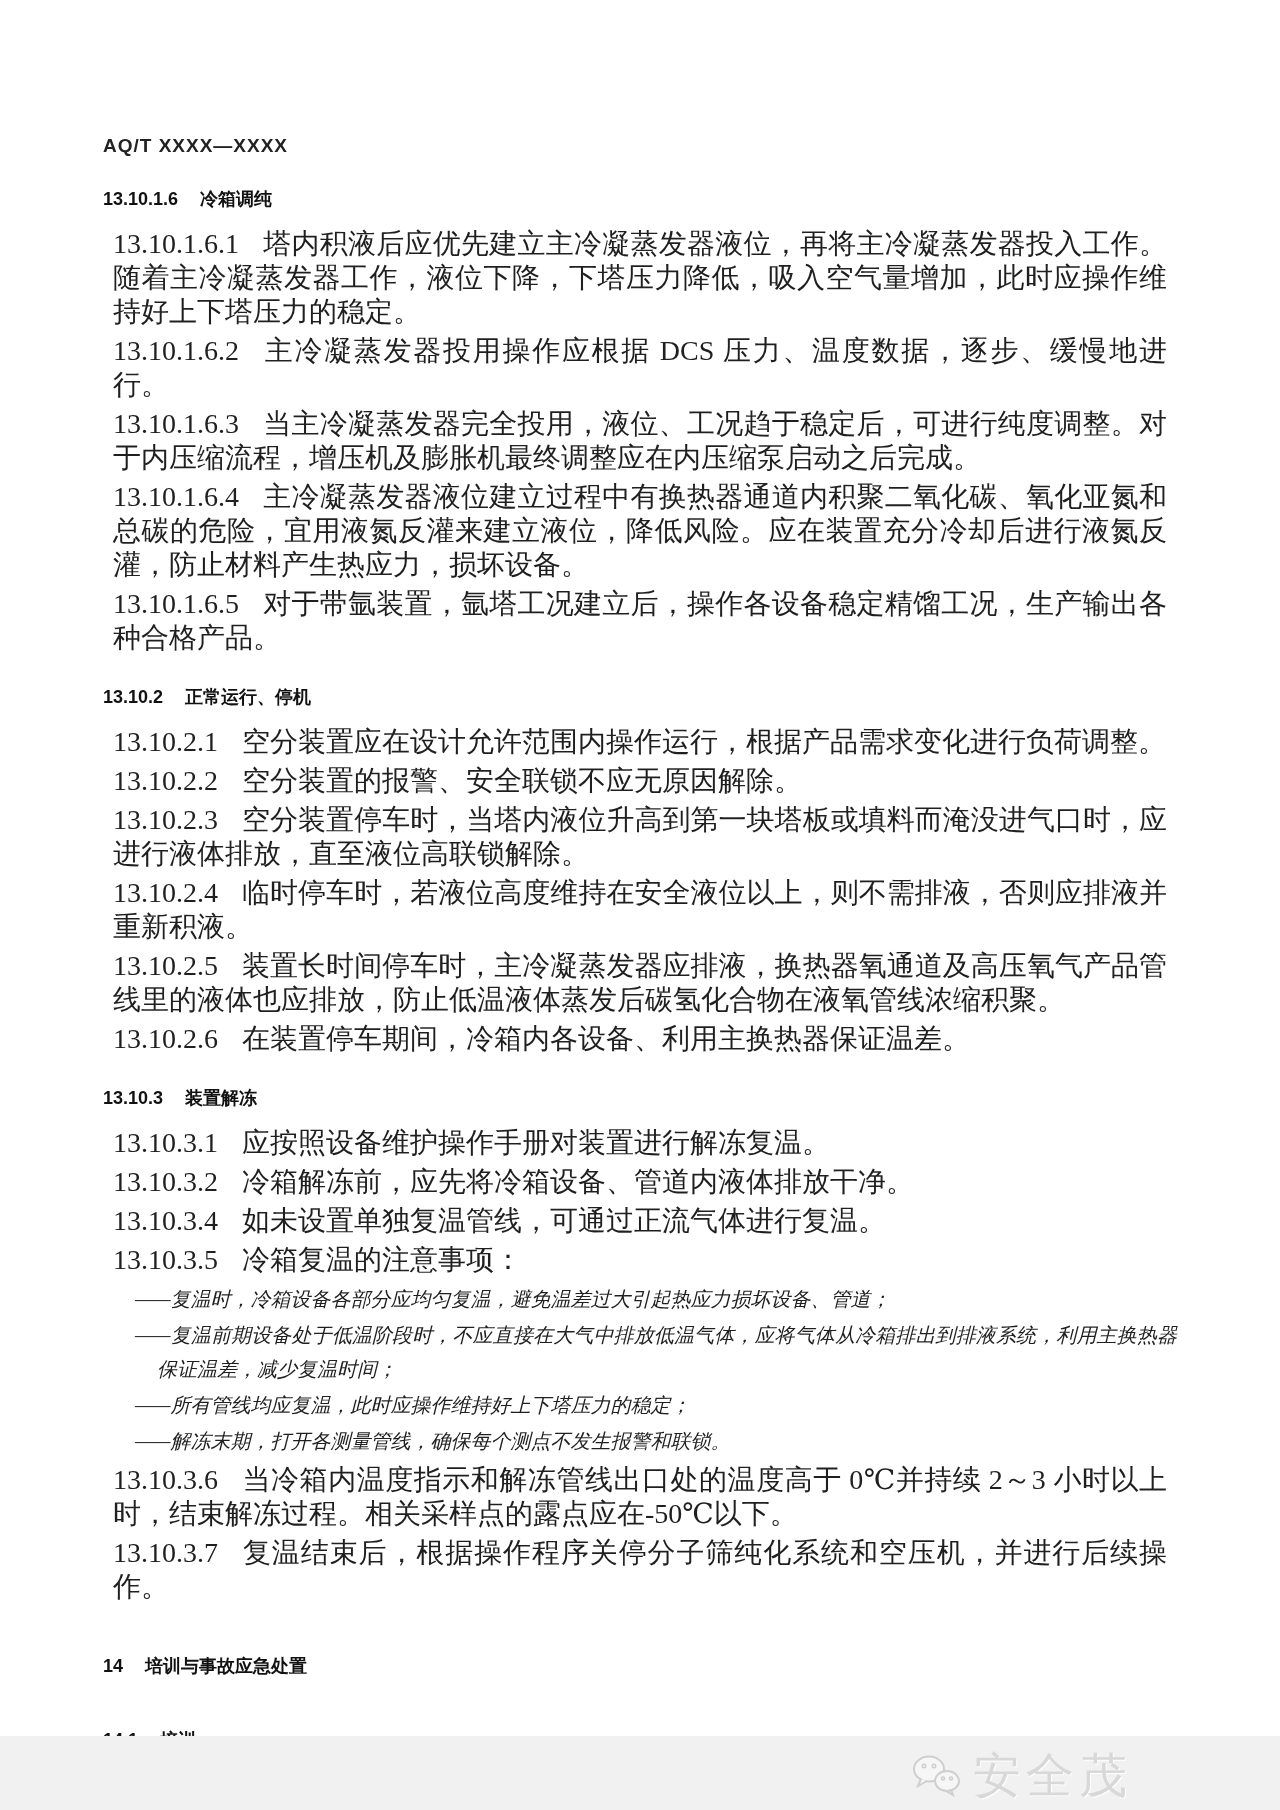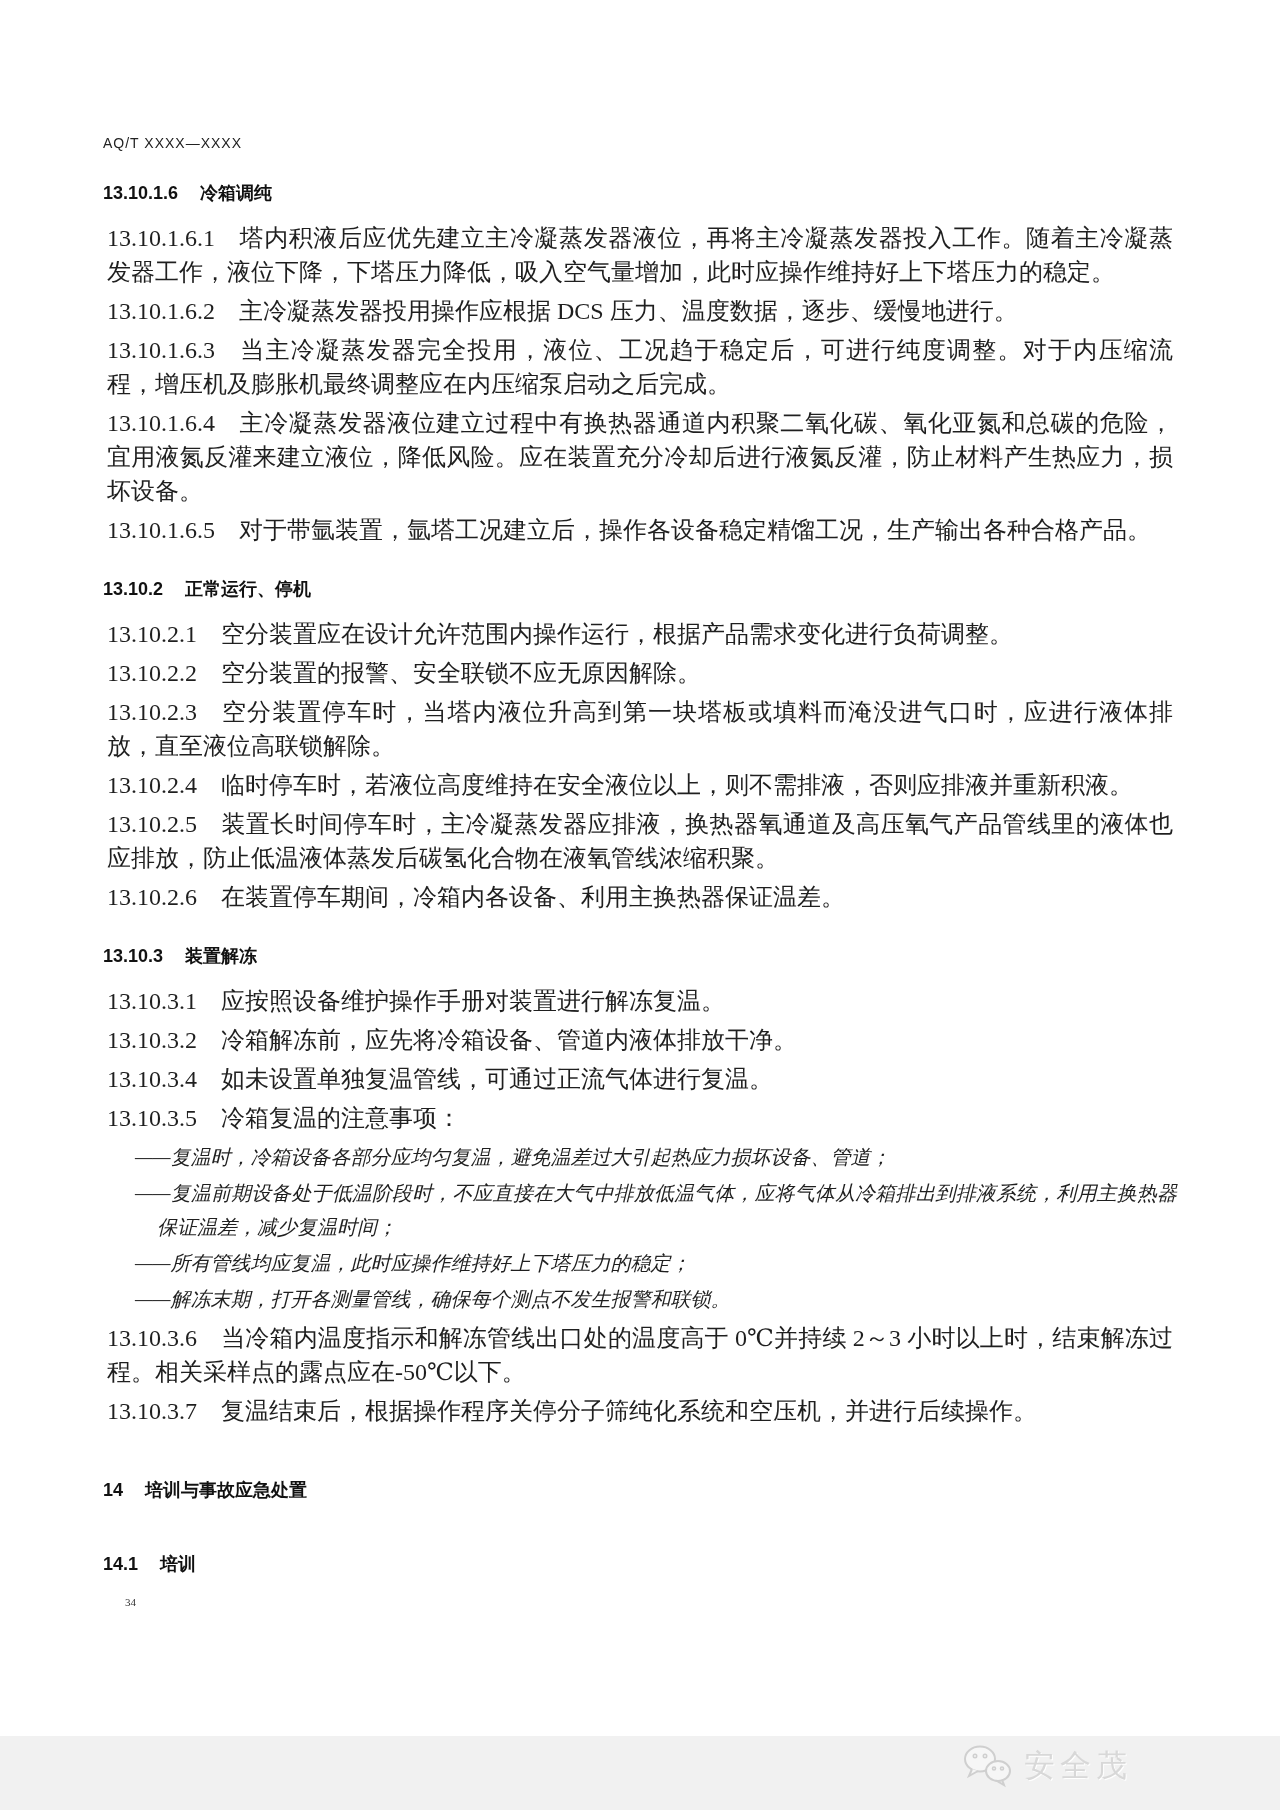--- a/index.html
+++ b/index.html
@@ -7,32 +7,32 @@
     width:1280px;height:1810px;position:relative;background:#ffffff;
     font-family:"Liberation Serif","DejaVu Serif",serif;
     color:#1f1f1f;overflow:hidden;
   }
   .page{
     position:absolute;inset:0;
     padding:135px 103px 0 103px;box-sizing:border-box;
   }
   .doc-code{
     font-family:"Liberation Sans","DejaVu Sans",sans-serif;
-    font-size:14px;letter-spacing:1px;color:#222;margin-bottom:6px;
+    font-size:19px;letter-spacing:1px;color:#222;margin-bottom:6px;font-weight:bold;
   }
   .content{width:1074px;}
   .heading{
     font-family:"Liberation Sans","DejaVu Sans",sans-serif;
     font-weight:bold;font-size:18px;color:#111;
     margin:30px 0 16px 0;
   }
   .heading.chapter{margin-top:50px;margin-bottom:18px;}
   .heading .num{margin-right:22px;}
   .para{
-    font-size:24px;line-height:34px;margin:5px 4px;
+    font-size:28px;line-height:34px;margin:5px 10px;
     text-align:justify;
   }
   .para .num{margin-right:24px;white-space:nowrap;}
   .dash{
     font-size:20px;line-height:34px;margin:2px 0;
     padding-left:54px;text-indent:-22px;text-align:justify;font-style:italic;
   }
   .page-number{
     font-size:11px;color:#333;margin:20px 0 0 22px;
     font-family:"Liberation Serif","DejaVu Serif",serif;
@@ -40,21 +40,21 @@
   .footer-band{
     position:absolute;left:0;bottom:0;width:1280px;height:74px;
     background:#f1f1f1;
   }
   .watermark{
     position:absolute;right:148px;top:8px;
     display:flex;align-items:center;gap:10px;
   }
   .watermark-text{
     font-family:"Liberation Sans","DejaVu Sans",sans-serif;
-    font-size:31px;letter-spacing:5px;color:#d8d8d8;
+    font-size:48px;letter-spacing:5px;color:#d8d8d8;
     text-shadow:1px 1px 0 #ffffff;
   }
   .bubble-icon{display:block;}
 </style>
 </head>
 <body>
 
 <div class="page">
   <div class="doc-code">AQ/T XXXX—XXXX</div>
   <div class="content" id="doc-content">

